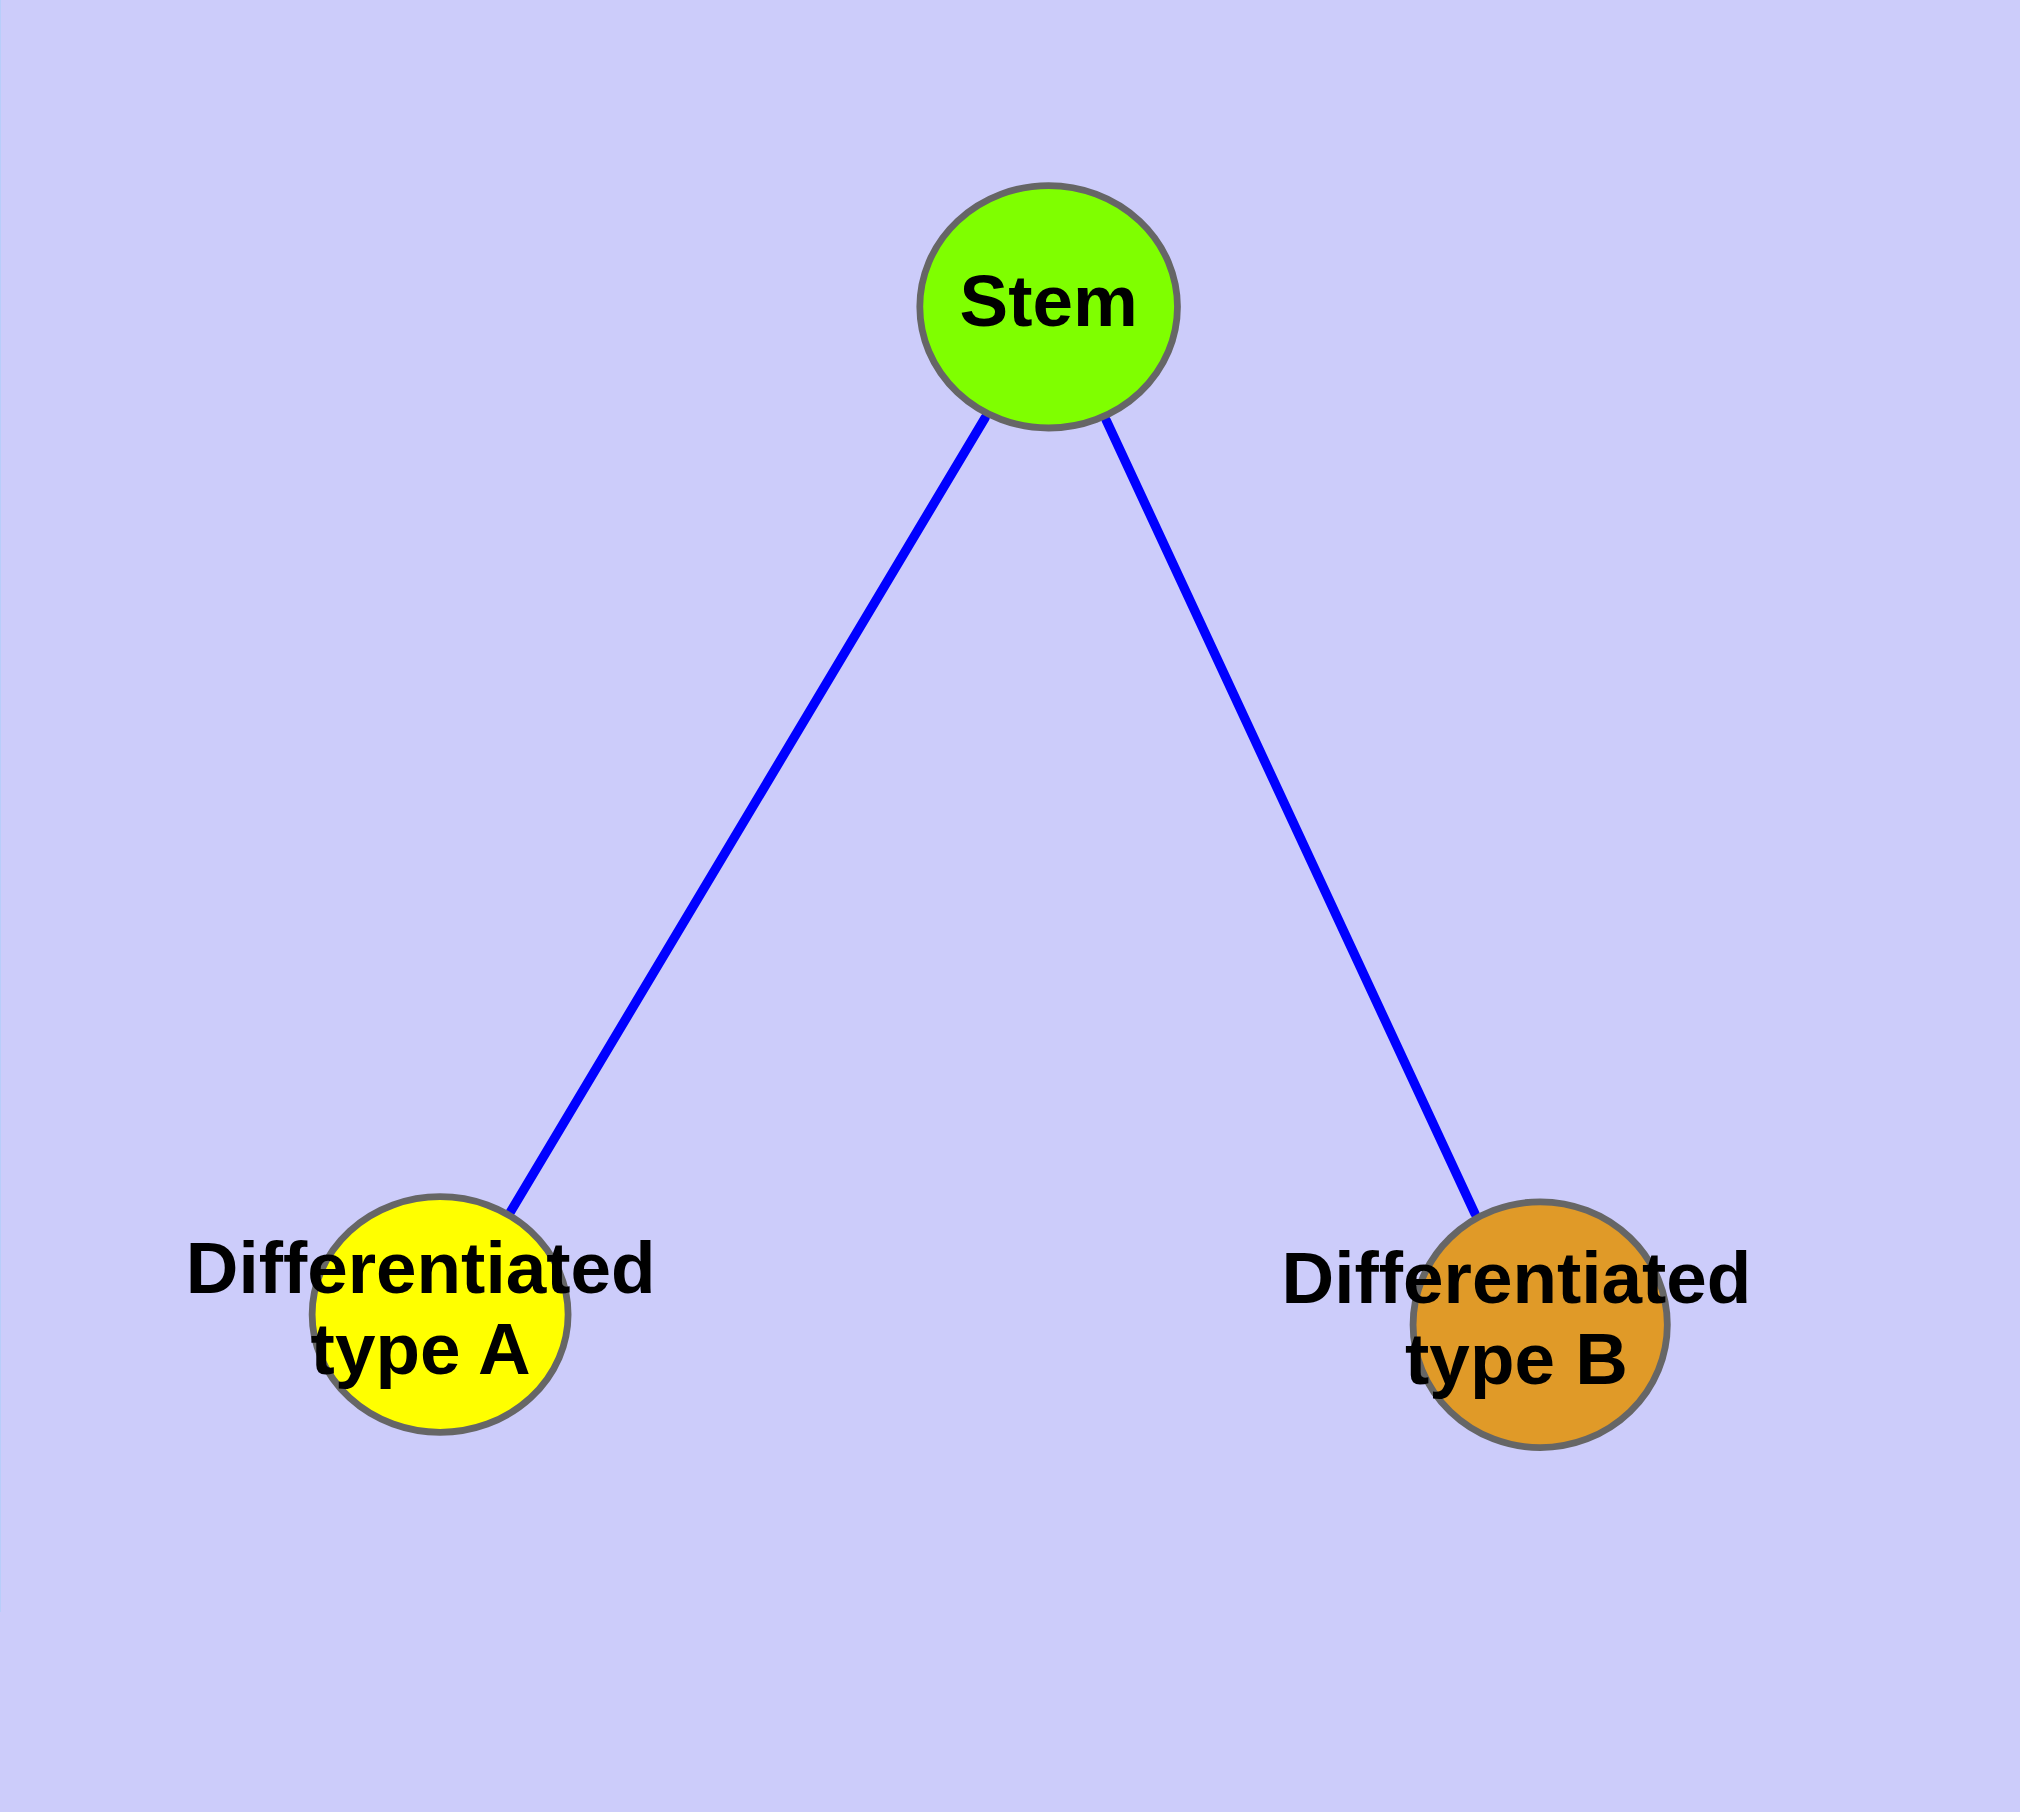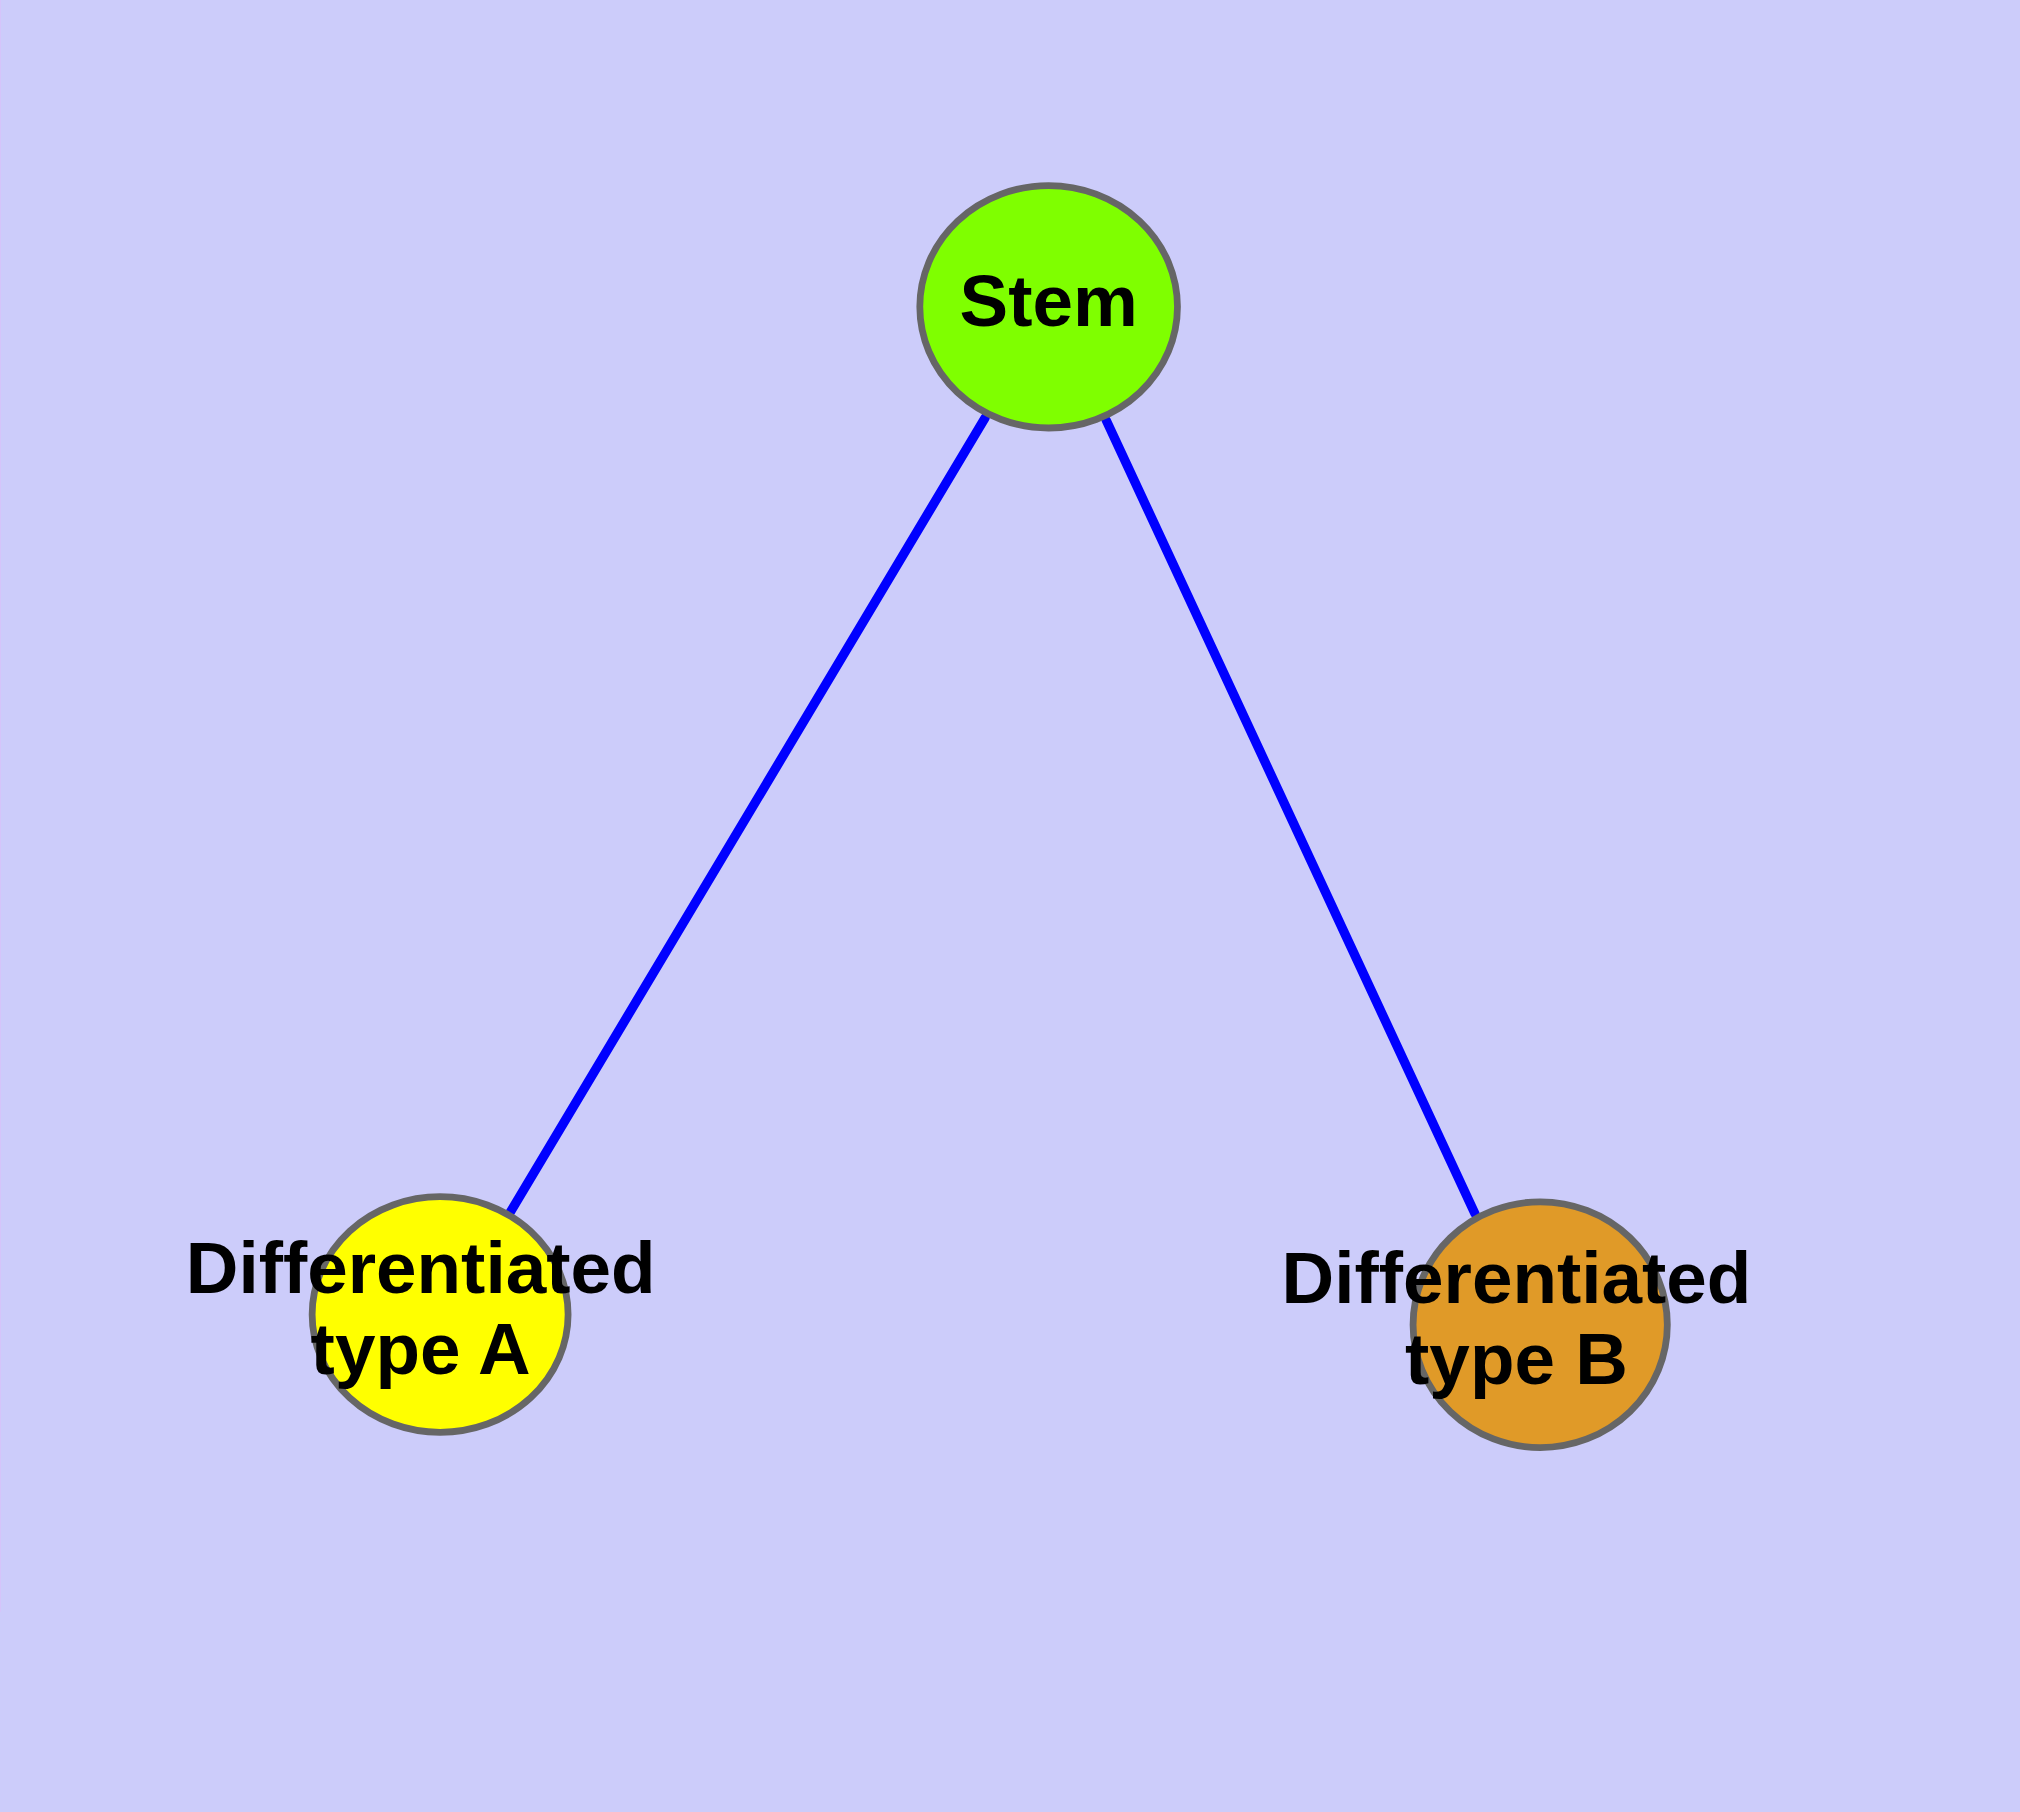--- a/index.html
+++ b/index.html
@@ -5,21 +5,21 @@
 <style>
   html, body {
     margin: 0;
     padding: 0;
     background: #ccccfa;
   }
   #canvas {
     position: relative;
     width: 2021px;
     height: 1612px;
-    background: #f0abfc;
+    background: #7dd3fc;
     overflow: hidden;
     font-family: "Liberation Sans", "DejaVu Sans", sans-serif;
   }
   #graph-svg {
     position: absolute;
     left: 0;
     top: 0;
     width: 2021px;
     height: 1812px;
     display: block;

